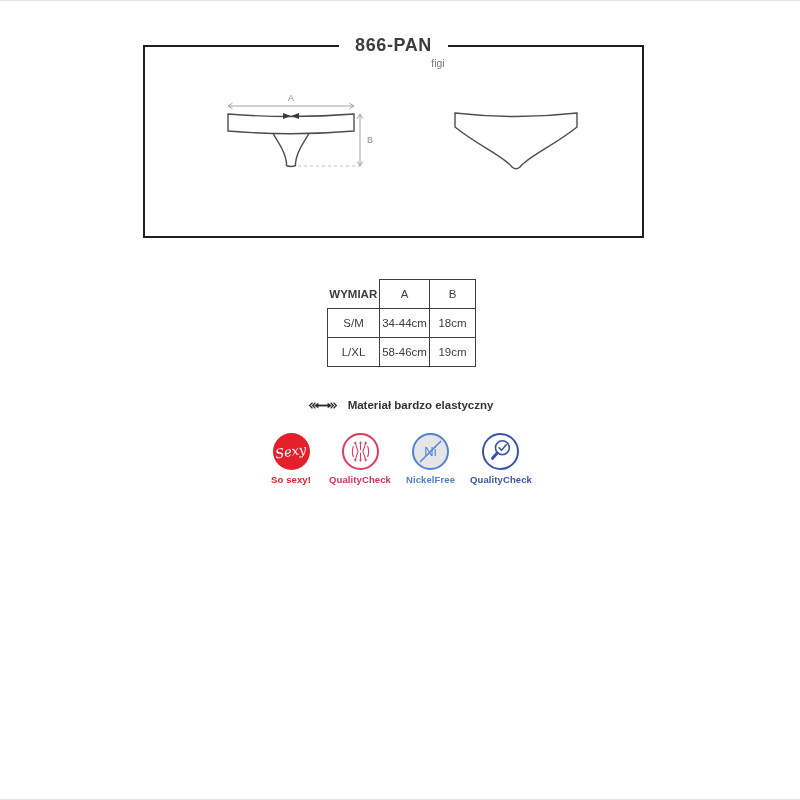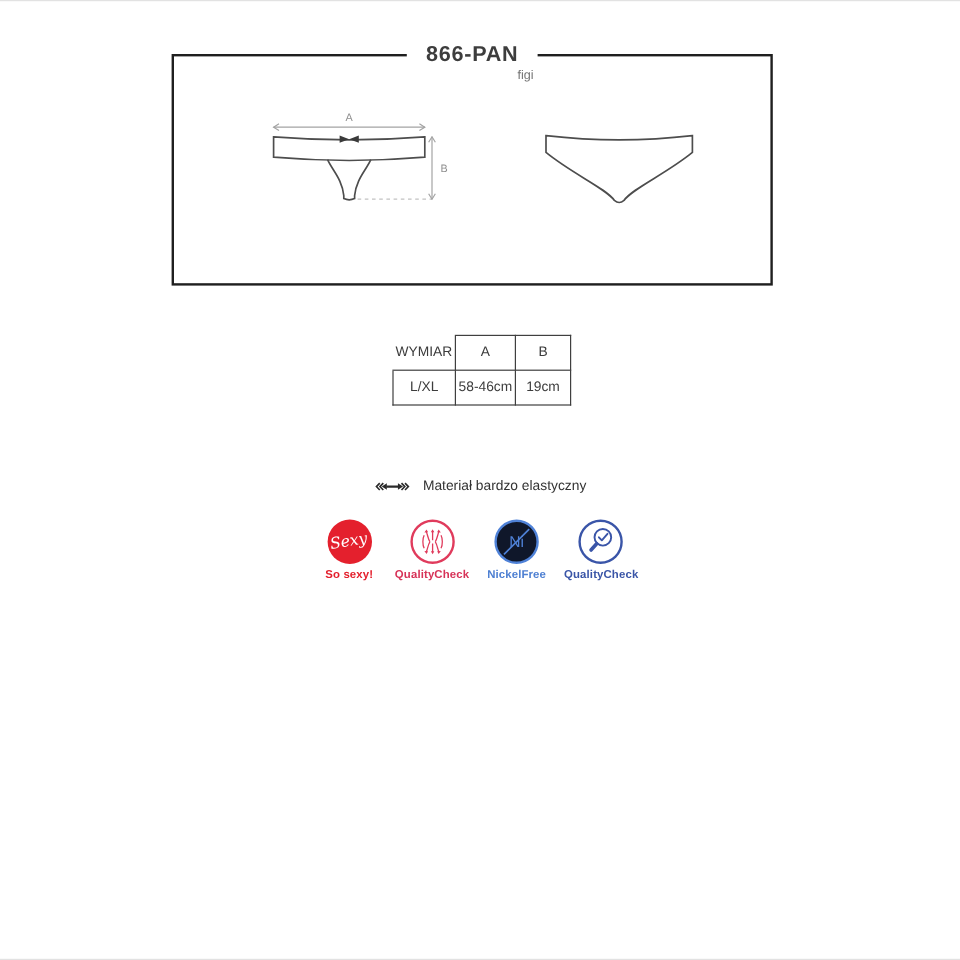--- a/index.html
+++ b/index.html
@@ -15,35 +15,35 @@
   .subtitle{position:absolute;left:143px;top:56px;width:590px;text-align:center;font-size:10.5px;color:#757575;z-index:3;}
   .garment-svg{position:absolute;}
   .svg-left{left:222px;top:92px;}
   .svg-right{left:452px;top:110px;}
   .dim-label{font-size:9px;fill:#8f8f8f;font-family:"Liberation Sans",sans-serif;}
   
   .size-table-wrap{position:absolute;left:327px;top:278px;}
   table.size-table{border-collapse:collapse;table-layout:fixed;}
   .size-table td,.size-table th{border:1px solid #3f3f3f;text-align:center;vertical-align:middle;
     height:28px;font-size:11.5px;font-weight:400;color:#3c3c3c;padding:0;}
-  .size-table th.corner{border-top:none;border-left:none;}
+  .size-table th.corner{border-top:none;border-left:none;font-weight:bold;}
   
-  .material-note{position:absolute;left:0;top:398px;width:800px;display:flex;justify-content:center;align-items:center;gap:9px;}
+  .material-note{position:absolute;left:0;top:398px;width:800px;display:flex;justify-content:center;align-items:center;gap:9px;font-weight:bold;}
   .material-note .txt{font-size:11.5px;color:#333;}
   
   .badges{position:absolute;left:0;top:432px;width:800px;display:flex;justify-content:center;align-items:flex-start;gap:15px;}
   .badge{display:flex;flex-direction:column;align-items:center;min-width:46px;}
   .badge .circle{width:37px;height:37px;border-radius:50%;box-sizing:border-box;display:flex;align-items:center;justify-content:center;position:relative;}
   .badge .label{margin-top:4px;font-size:9.5px;font-weight:700;letter-spacing:.1px;white-space:nowrap;text-align:center;}
   .c-sexy{background:#e4202d;}
   .c-sexy .script{font-family:"DejaVu Serif",serif;font-style:italic;color:#fff;font-size:13px;transform:rotate(-9deg);}
   .l-sexy{color:#e4202d;}
   .c-multi{border:2px solid #e03b5c;background:#fff;}
   .l-multi{color:#d73358;}
-  .c-nickel{border:2px solid #4f82d8;background:#0f172a;}
+  .c-nickel{border:2px solid #4f82d8;background:#e5e5e5;}
   .c-nickel .ni{font-size:13px;color:#4f82d8;}
   .c-nickel svg{position:absolute;left:0;top:0;}
   .l-nickel{color:#4d7fd2;}
   .c-quality{border:2px solid #3a55a8;background:#fff;}
   .l-quality{color:#3a55a7;}
 </style>
 </head>
 <body>
 
 <div class="sheet">
@@ -92,20 +92,25 @@
       <colgroup>
           <col style="width:52px">
           <col style="width:50px">
           <col style="width:46px">
         </colgroup>
       <tbody>
           <tr>
         <th class="corner">WYMIAR</th>
         <th>A</th>
         <th>B</th>
+      </tr>
+      <tr>
+        <td>S/M</td>
+        <td>34-44cm</td>
+        <td>18cm</td>
       </tr>
       <tr>
         <td>L/XL</td>
         <td>58-46cm</td>
         <td>19cm</td>
       </tr>
     </tbody>
       </table>
   </div>
 

